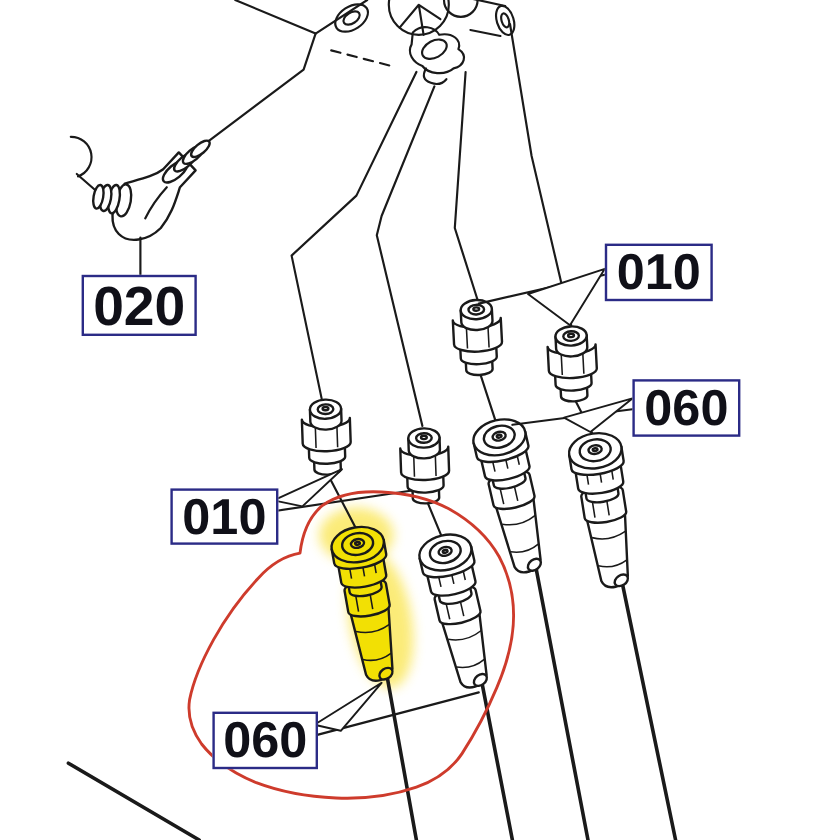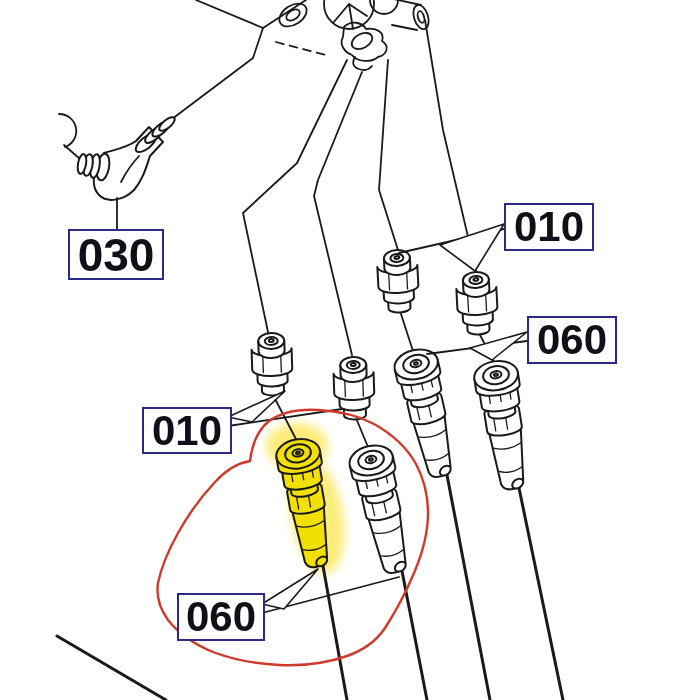--- a/index.html
+++ b/index.html
@@ -141,19 +141,19 @@
     <polygon points="262,604 318,569 284,609"></polygon>
   </g>
 
   <path d="M250,461 C252,444 258,430 269,421 C282,412 300,409 318,410 C338,411 357,415 374,424
            C392,434 407,448 416,464 C424,479 428,496 428,513 C428,532 423,552 414,573
            C406,592 396,611 385,628 C377,640 364,650 347,656 C327,663 303,666 280,665
            C257,664 234,660 213,652 C196,645 179,634 168,620 C160,609 156,596 158,583
            C161,568 168,551 178,533 C188,515 201,497 215,482 C226,470 238,463 250,461 Z" fill="none" stroke="var(--circle-red,#ce3b2c)" stroke-width="2.4" stroke-linejoin="round"></path>
 </svg>
 
-<div class="plabel" id="lb020">030</div>
+<div class="plabel" id="lb020">020</div>
 <div class="plabel" id="lb010t">010</div>
 <div class="plabel" id="lb060t">060</div>
 <div class="plabel" id="lb010b">010</div>
 <div class="plabel" id="lb060b">060</div>
 
 </div>
 
 </body></html>

